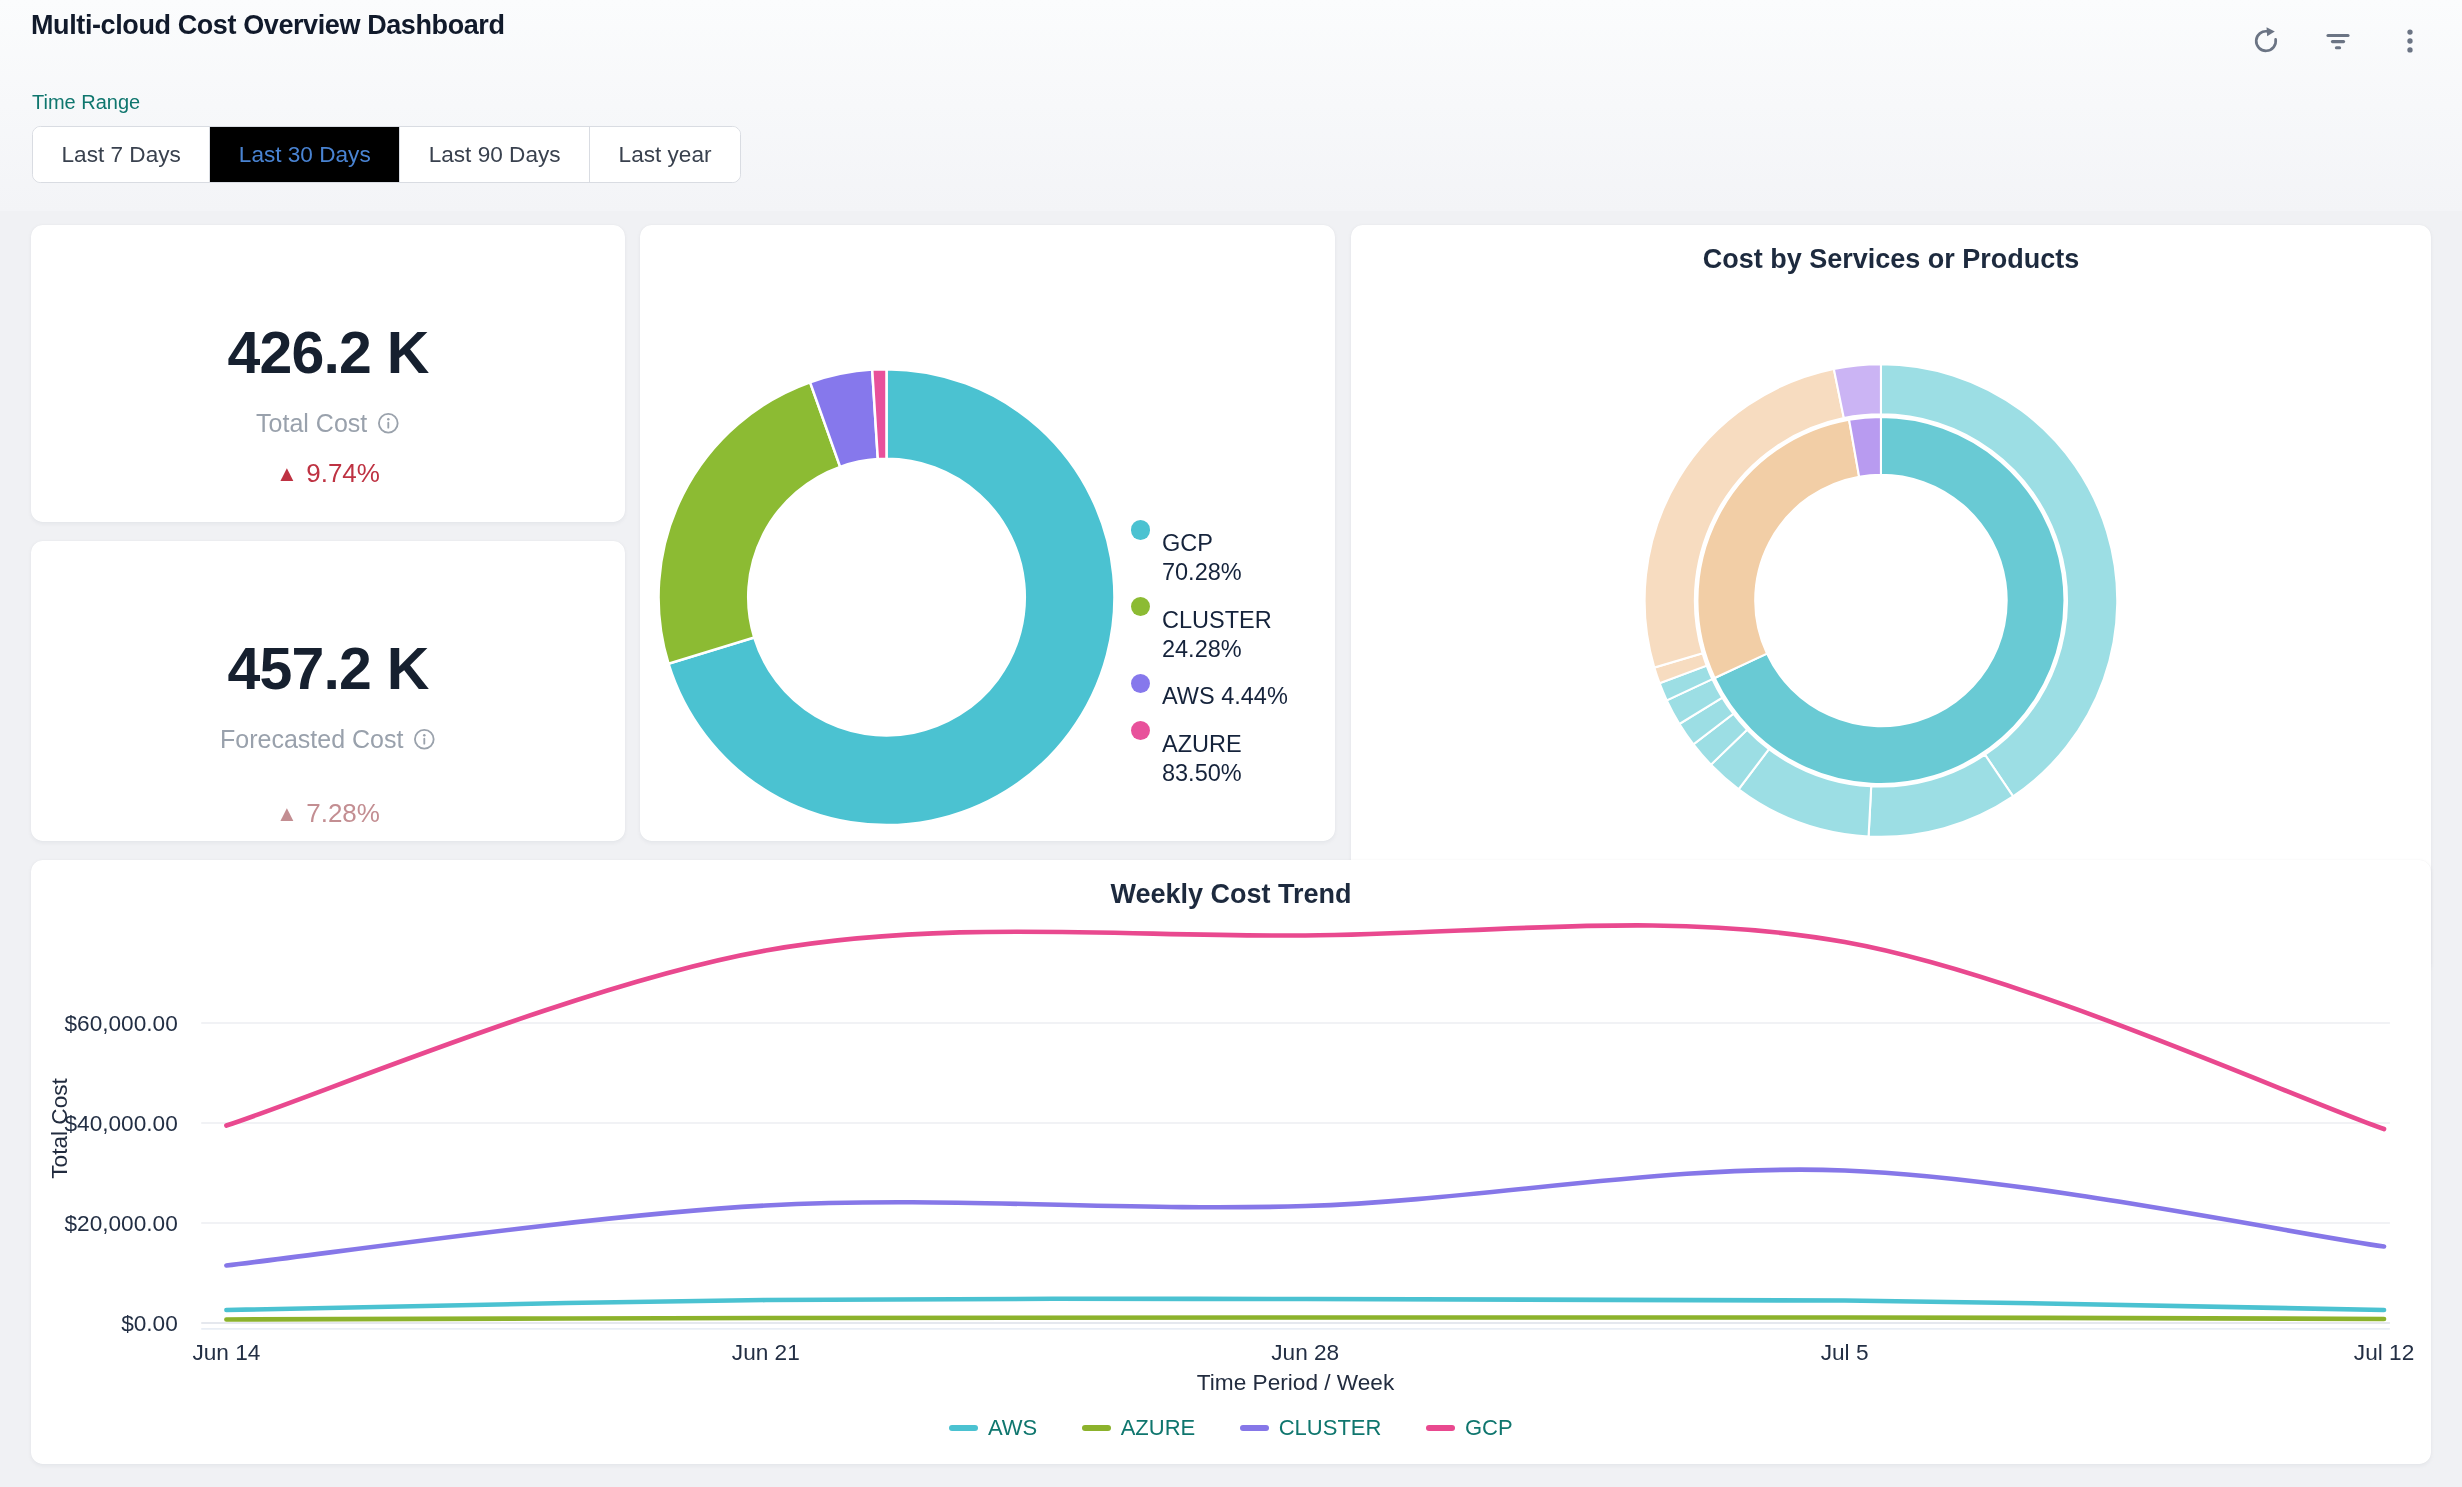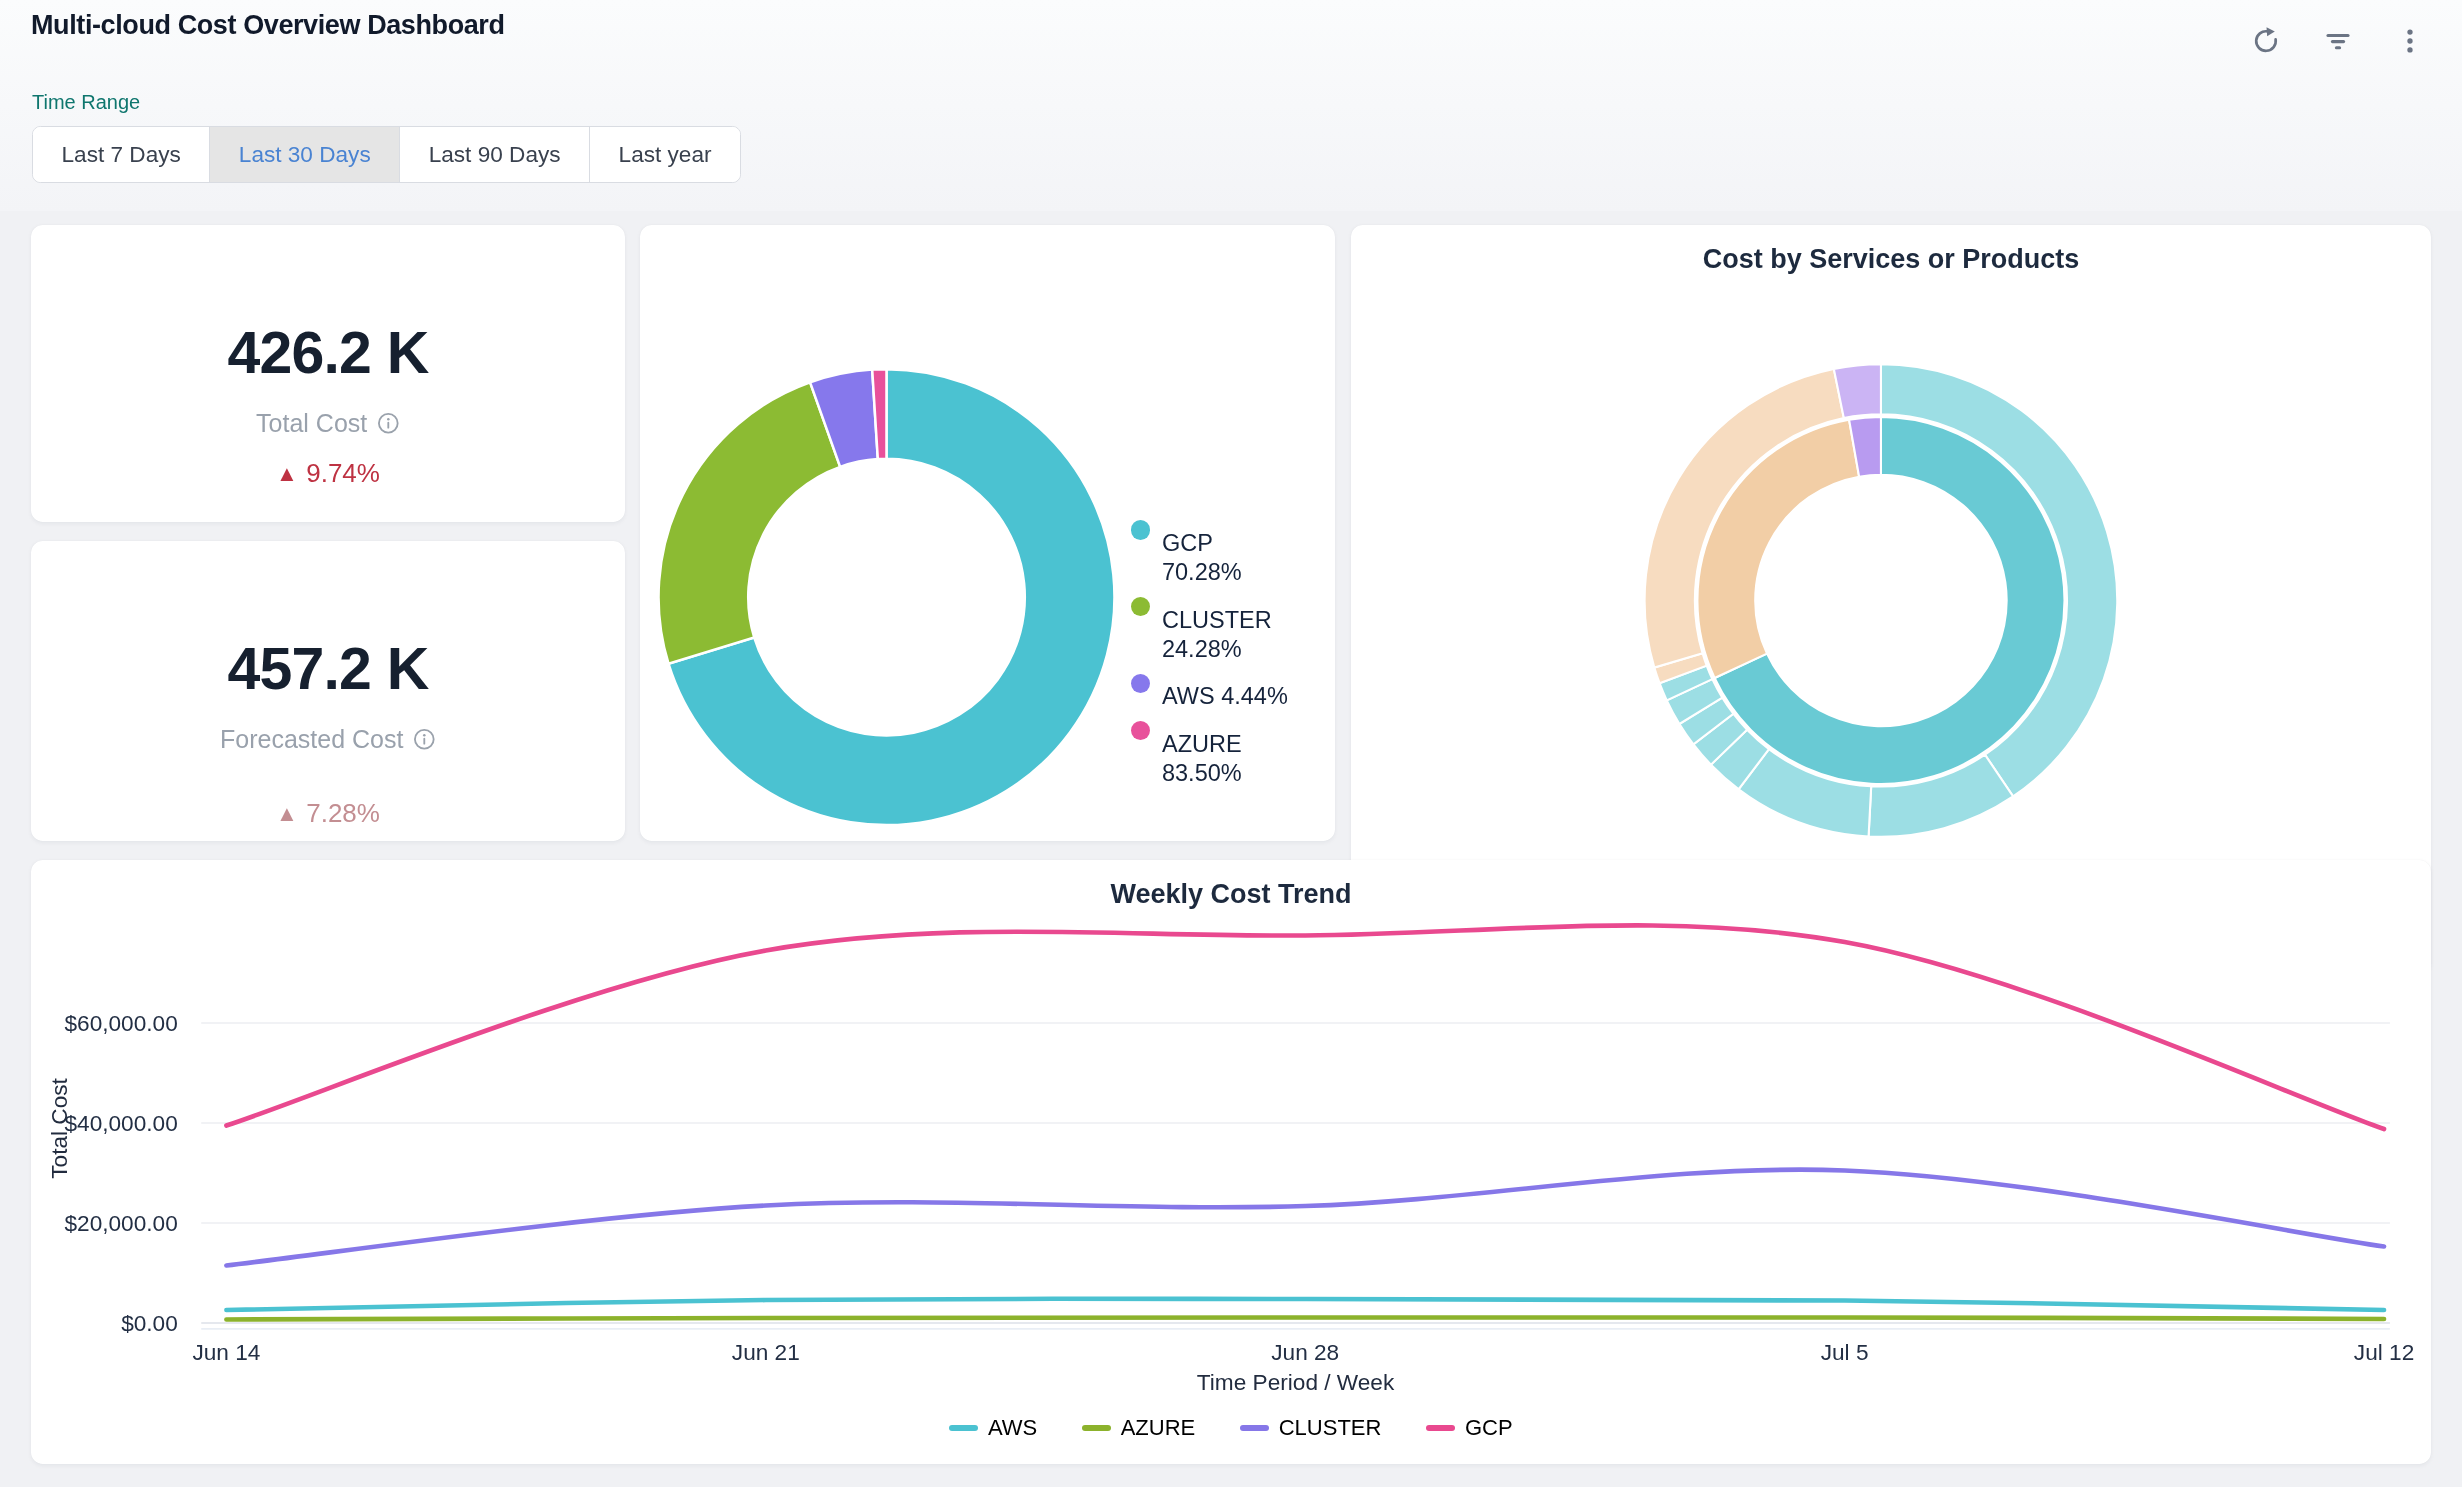--- a/index.html
+++ b/index.html
@@ -28,21 +28,21 @@
     position:absolute; left:32px; top:126px; height:57px;
     display:inline-flex; background:#FFFFFF; border:1.7px solid #D9DCE2;
     border-radius:8.4px; overflow:hidden;
   }
   .tr-btn {
     height:100%; border:none; border-left:1.7px solid #D9DCE2; background:#FFFFFF;
     font-family:"Liberation Sans", sans-serif;
     font-size:22.6px; color:#39414E; padding:0 28.5px; cursor:pointer; white-space:nowrap;
   }
   .tr-btn:first-child { border-left:none; }
-  .tr-btn.active { background:#e5e5e5; color:#4983D2; }
+  .tr-btn.active { background:#000000; color:#4983D2; }
   
   .card {
     position:absolute; background:#FFFFFF; border-radius:11.7px;
     box-shadow:0 1.7px 4.2px rgba(25,39,62,0.05), 0 0 0.8px rgba(25,39,62,0.08);
     overflow:hidden;
   }
   .card-kpi-1 { left:31px;  top:225px;  width:594px;  height:297px; }
   .card-kpi-2 { left:31px;  top:541px;  width:594px;  height:300px; }
   .card-providers { left:640px;  top:225px; width:695px;  height:616px; }
   .card-services  { left:1351px; top:225px; width:1080px; height:748px; }
@@ -65,21 +65,21 @@
   .legend-row { display:flex; align-items:flex-start; gap:11.7px; margin-bottom:5.9px; cursor:pointer; }
   .legend-dot { width:19.3px; height:19.3px; border-radius:50%; flex:0 0 auto; margin-top:3.4px; }
   .legend-text { font-size:23.5px; color:#15233B; line-height:1.25;margin-top:12px; }
   
   .trend-legend {
     position:absolute; left:0; right:0; top:555px;
     display:flex; justify-content:center; gap:45px; align-items:center;
   }
   .trend-legend .item { display:flex; align-items:center; gap:10px; cursor:pointer; }
   .trend-legend .swatch { width:28.5px; height:6.7px; border-radius:3.4px; }
-  .trend-legend .lbl { font-size:22px; color:#000000; }
+  .trend-legend .lbl { font-size:22px; color:#0f766e; }
   svg { display:block; }
   .chart-svg { position:absolute; left:0; top:0; }
 </style>
 </head>
 <body>
 
 <div class="page">
   <div class="topband"></div>
 
   <h1 class="page-title">Multi-cloud Cost Overview Dashboard</h1>

